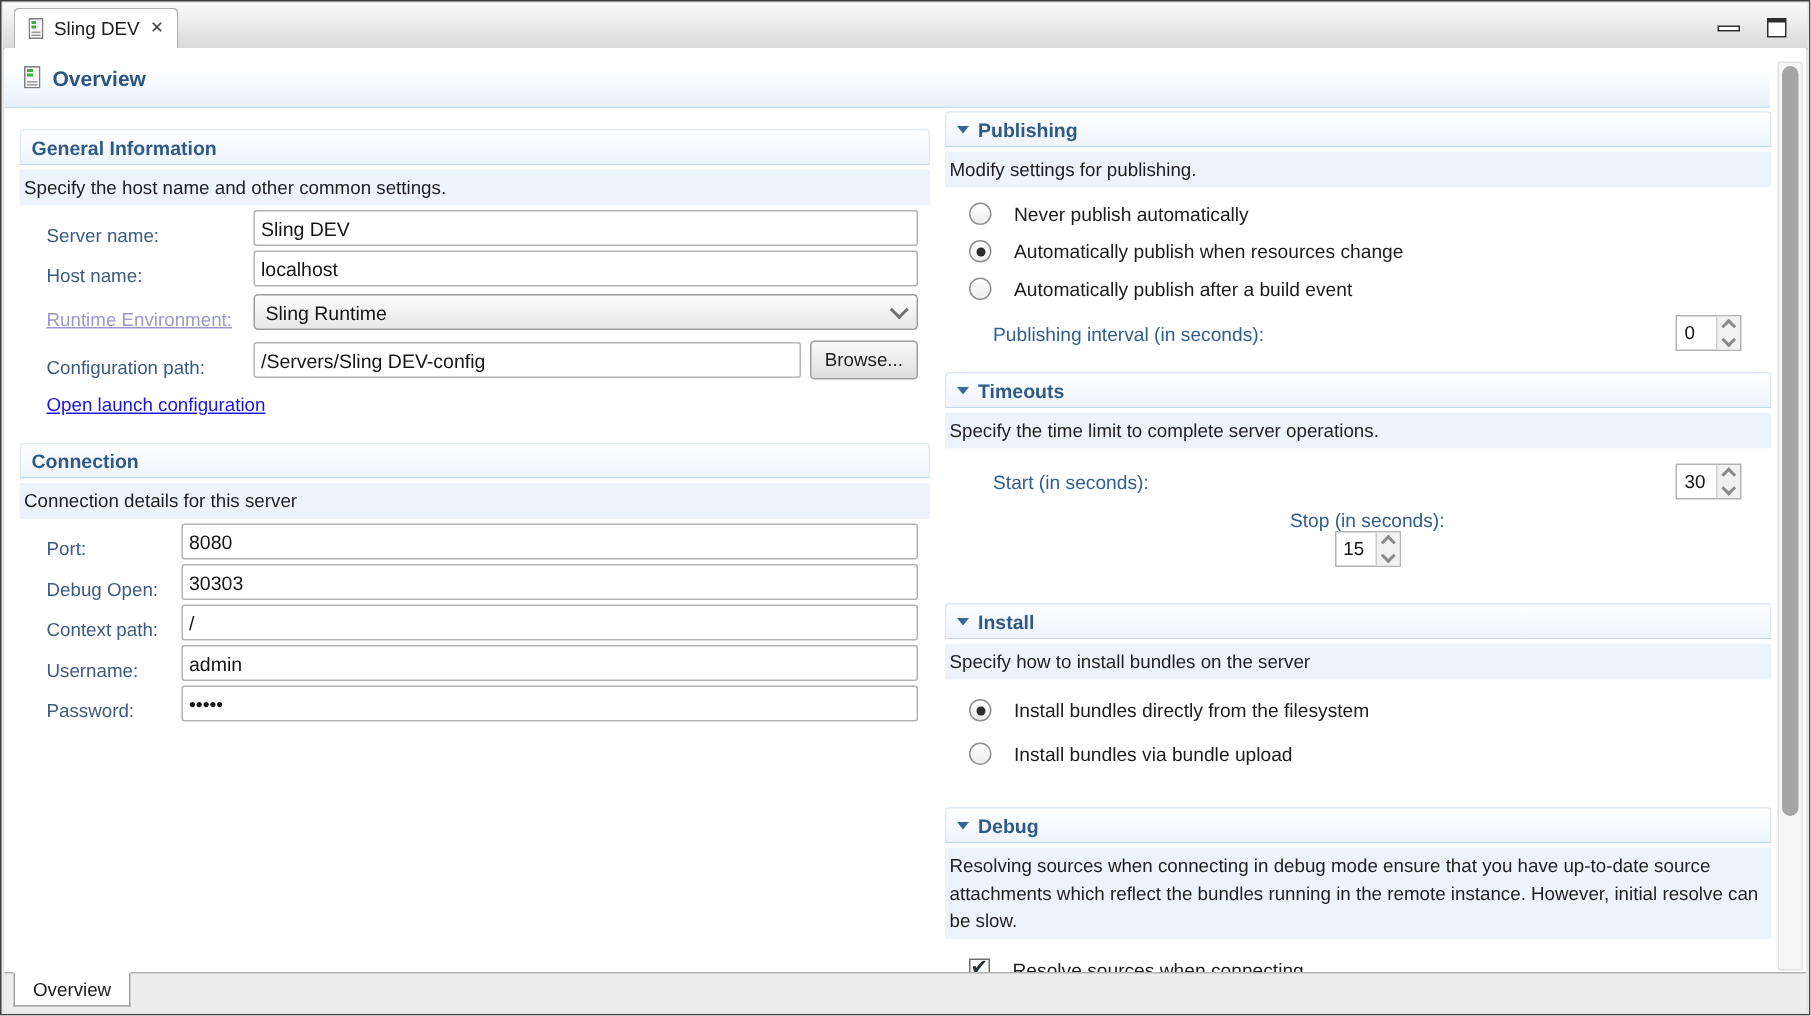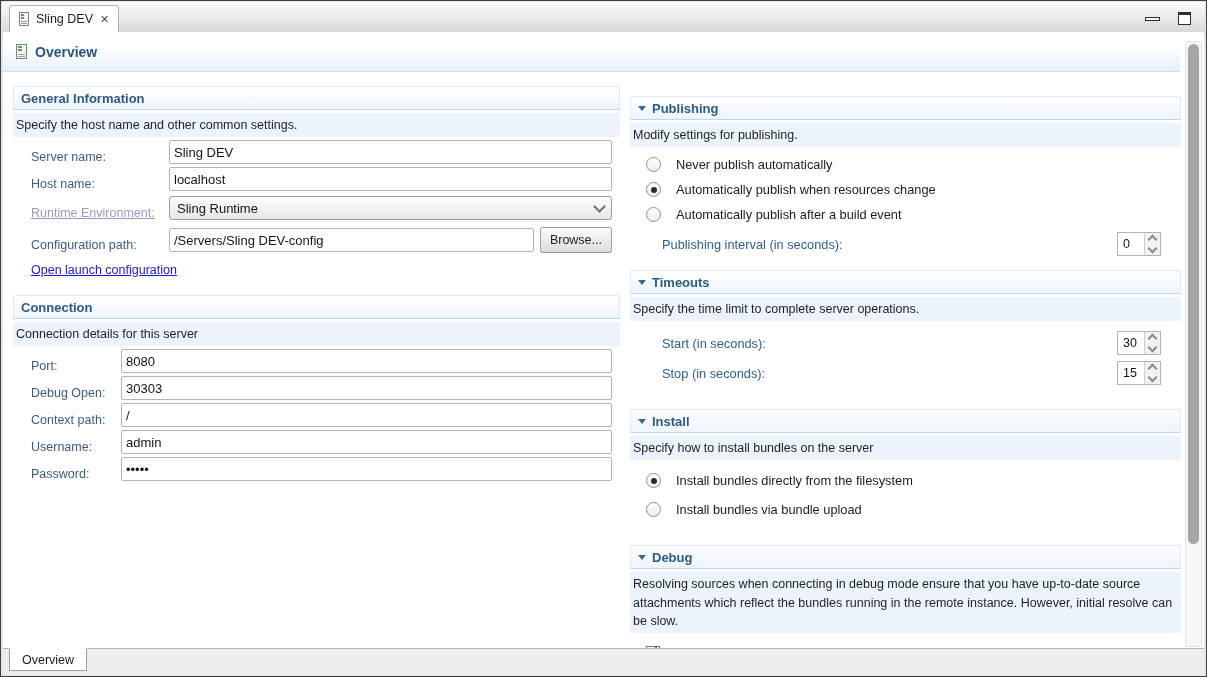--- a/index.html
+++ b/index.html
@@ -26,21 +26,21 @@
     background:linear-gradient(#ffffff 35%,#e8f0fa);border-bottom:1px solid #cbdff2;
     display:flex;align-items:center;gap:8px;padding-left:13px;box-sizing:border-box;}
   .form-title{font-size:14px;font-weight:bold;color:#2a5684;}
   
   .scroll-track{position:absolute;top:9px;right:2px;width:17px;bottom:1px;
     background:#f6f6f6;border:1px solid #e2e2e2;border-radius:2px;box-sizing:border-box;}
   .scroll-thumb{position:absolute;top:2px;left:2px;right:2px;height:500px;background:#a6a6a6;border-radius:7px;}
   
   .col{position:absolute;}
   .left-col{left:10px;top:54px;width:607px;}
-  .right-col{left:627px;top:64px;width:551px;}
+  .right-col{left:627px;top:42px;width:551px;}
   .sec-head{display:flex;align-items:center;gap:6px;height:24px;padding:0 7px;
     background:linear-gradient(#ffffff,#eef4fc);border:1px solid #dde9f6;border-bottom:1px solid #bed7ee;
     border-radius:3px 3px 0 0;box-sizing:border-box;
     font-weight:bold;font-size:13px;color:#2e5a87;}
   .twistie{width:0;height:0;border-left:4px solid transparent;border-right:4px solid transparent;
     border-top:5px solid #35689a;margin-top:1px;}
   .sec-desc{background:#edf3fc;color:#1f1f1f;font-size:12.5px;padding:3px 3px;margin-top:3px;line-height:1.45;}
   
   .frow{display:flex;align-items:center;margin-top:3px;padding-left:18px;}
   .flabel{color:#3b5c80;font-size:12.5px;flex:0 0 auto;}
@@ -75,21 +75,21 @@
   .spin-val{flex:1;display:flex;align-items:center;padding-left:5px;font-size:12.5px;color:#141414;}
   .spin-btns{width:15px;border-left:1px solid #d0d0d0;background:#f1f1f1;display:flex;
     flex-direction:column;align-items:center;justify-content:center;gap:2px;cursor:pointer;}
   .chev-up{width:5px;height:5px;border-left:2px solid #8a8a8a;border-top:2px solid #8a8a8a;transform:rotate(45deg);margin-top:2px;}
   .chev-dn{width:5px;height:5px;border-left:2px solid #8a8a8a;border-top:2px solid #8a8a8a;transform:rotate(225deg);margin-bottom:2px;}
   
   .mt-conn{margin-top:18px;}
   .mt-timeouts{margin-top:14px;}
   .mt-install{margin-top:24px;}
   .mt-debug{margin-top:28px;}
-  .tight{margin-top:6px;}
+  .tight{margin-top:6px;flex-direction:column;}
   
   .bottom-strip{position:absolute;left:2px;right:2px;bottom:1px;height:26px;background:#ededed;
     border-top:1px solid #b4b4b4;display:flex;align-items:flex-start;}
   .bottom-tab{position:relative;top:-1px;margin-left:6px;height:21px;padding:0 12px;background:#fff;
     border:1px solid #9e9e9e;border-top:1px solid #ffffff;display:flex;align-items:center;
     font-size:12.5px;color:#1c1c1c;cursor:pointer;}
 </style>
 </head>
 <body>
 

